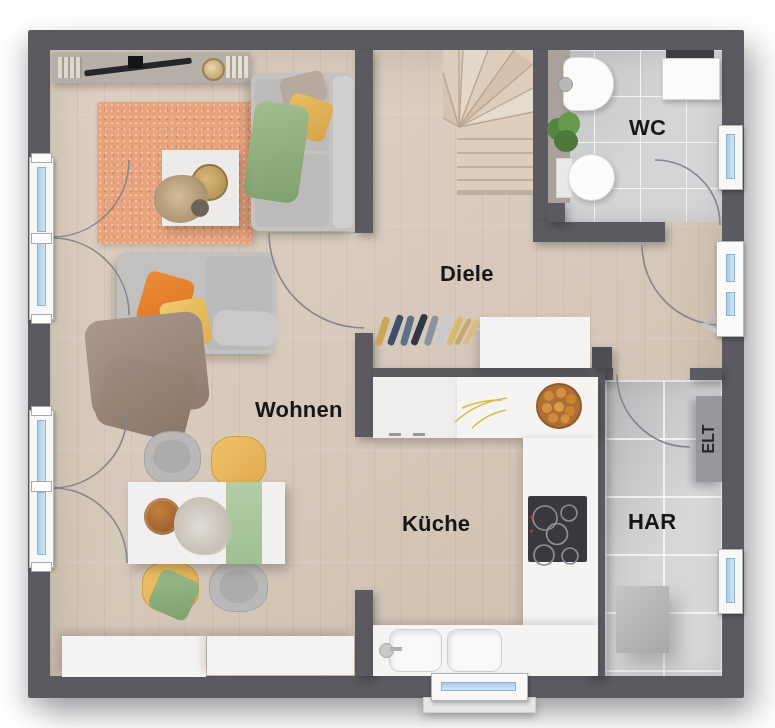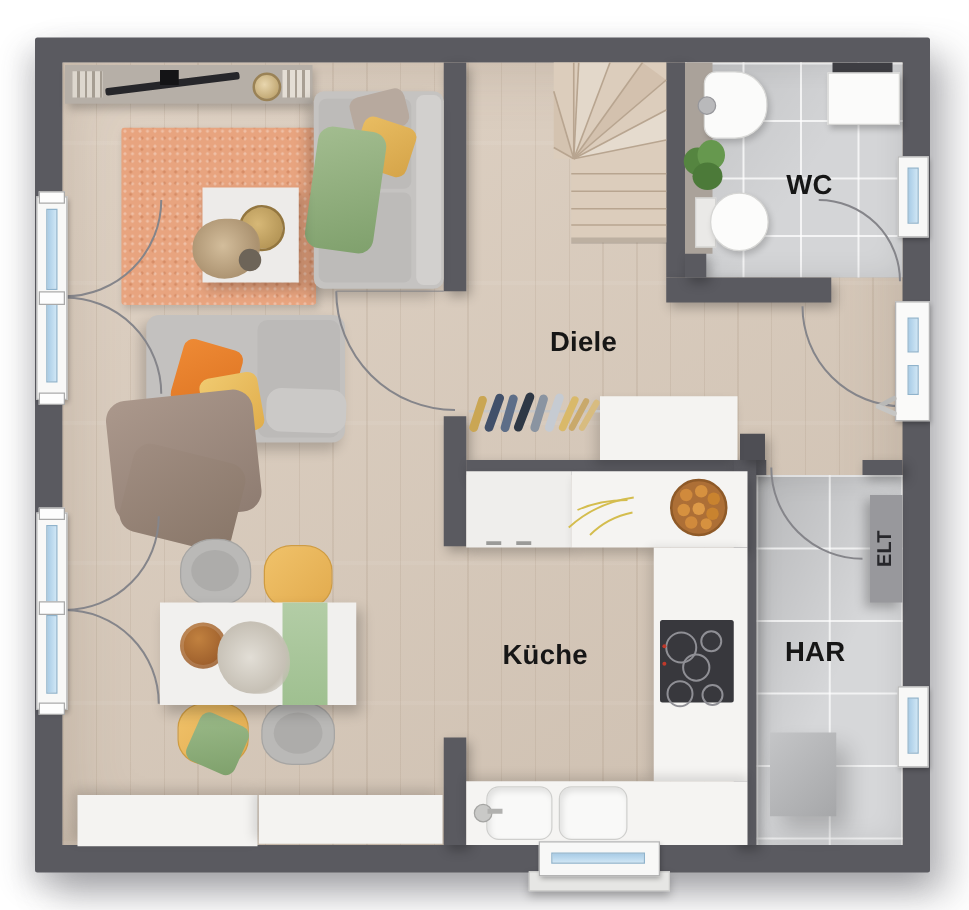--- a/index.html
+++ b/index.html
@@ -268,18 +268,19 @@
 
   <div class="abs frame" style="left:718px;top:549px;width:23px;height:63px;">
     <div class="glass-v" style="height:43px;"></div>
   </div>
 
   <div class="abs" style="left:423px;top:697px;width:111px;height:14px;background:#e6e6e4;border:1px solid #cfcfcd;z-index:6;box-shadow:0 4px 8px rgba(0,0,0,.25);"></div>
   <div class="abs frame" style="left:431px;top:673px;width:95px;height:26px;">
     <div class="glass-h" style="width:73px;"></div>
   </div>
 
+  <span class="abs room-label" style="left:255px;top:397px;">Wohnen</span>
   <span class="abs room-label" style="left:440px;top:261px;">Diele</span>
-  <span class="abs room-label" style="left:629px;top:135px;">WC</span>
+  <span class="abs room-label" style="left:629px;top:115px;">WC</span>
   <span class="abs room-label" style="left:402px;top:511px;">Küche</span>
   <span class="abs room-label" style="left:628px;top:509px;">HAR</span>
 
 </div>
 
 </body></html>

